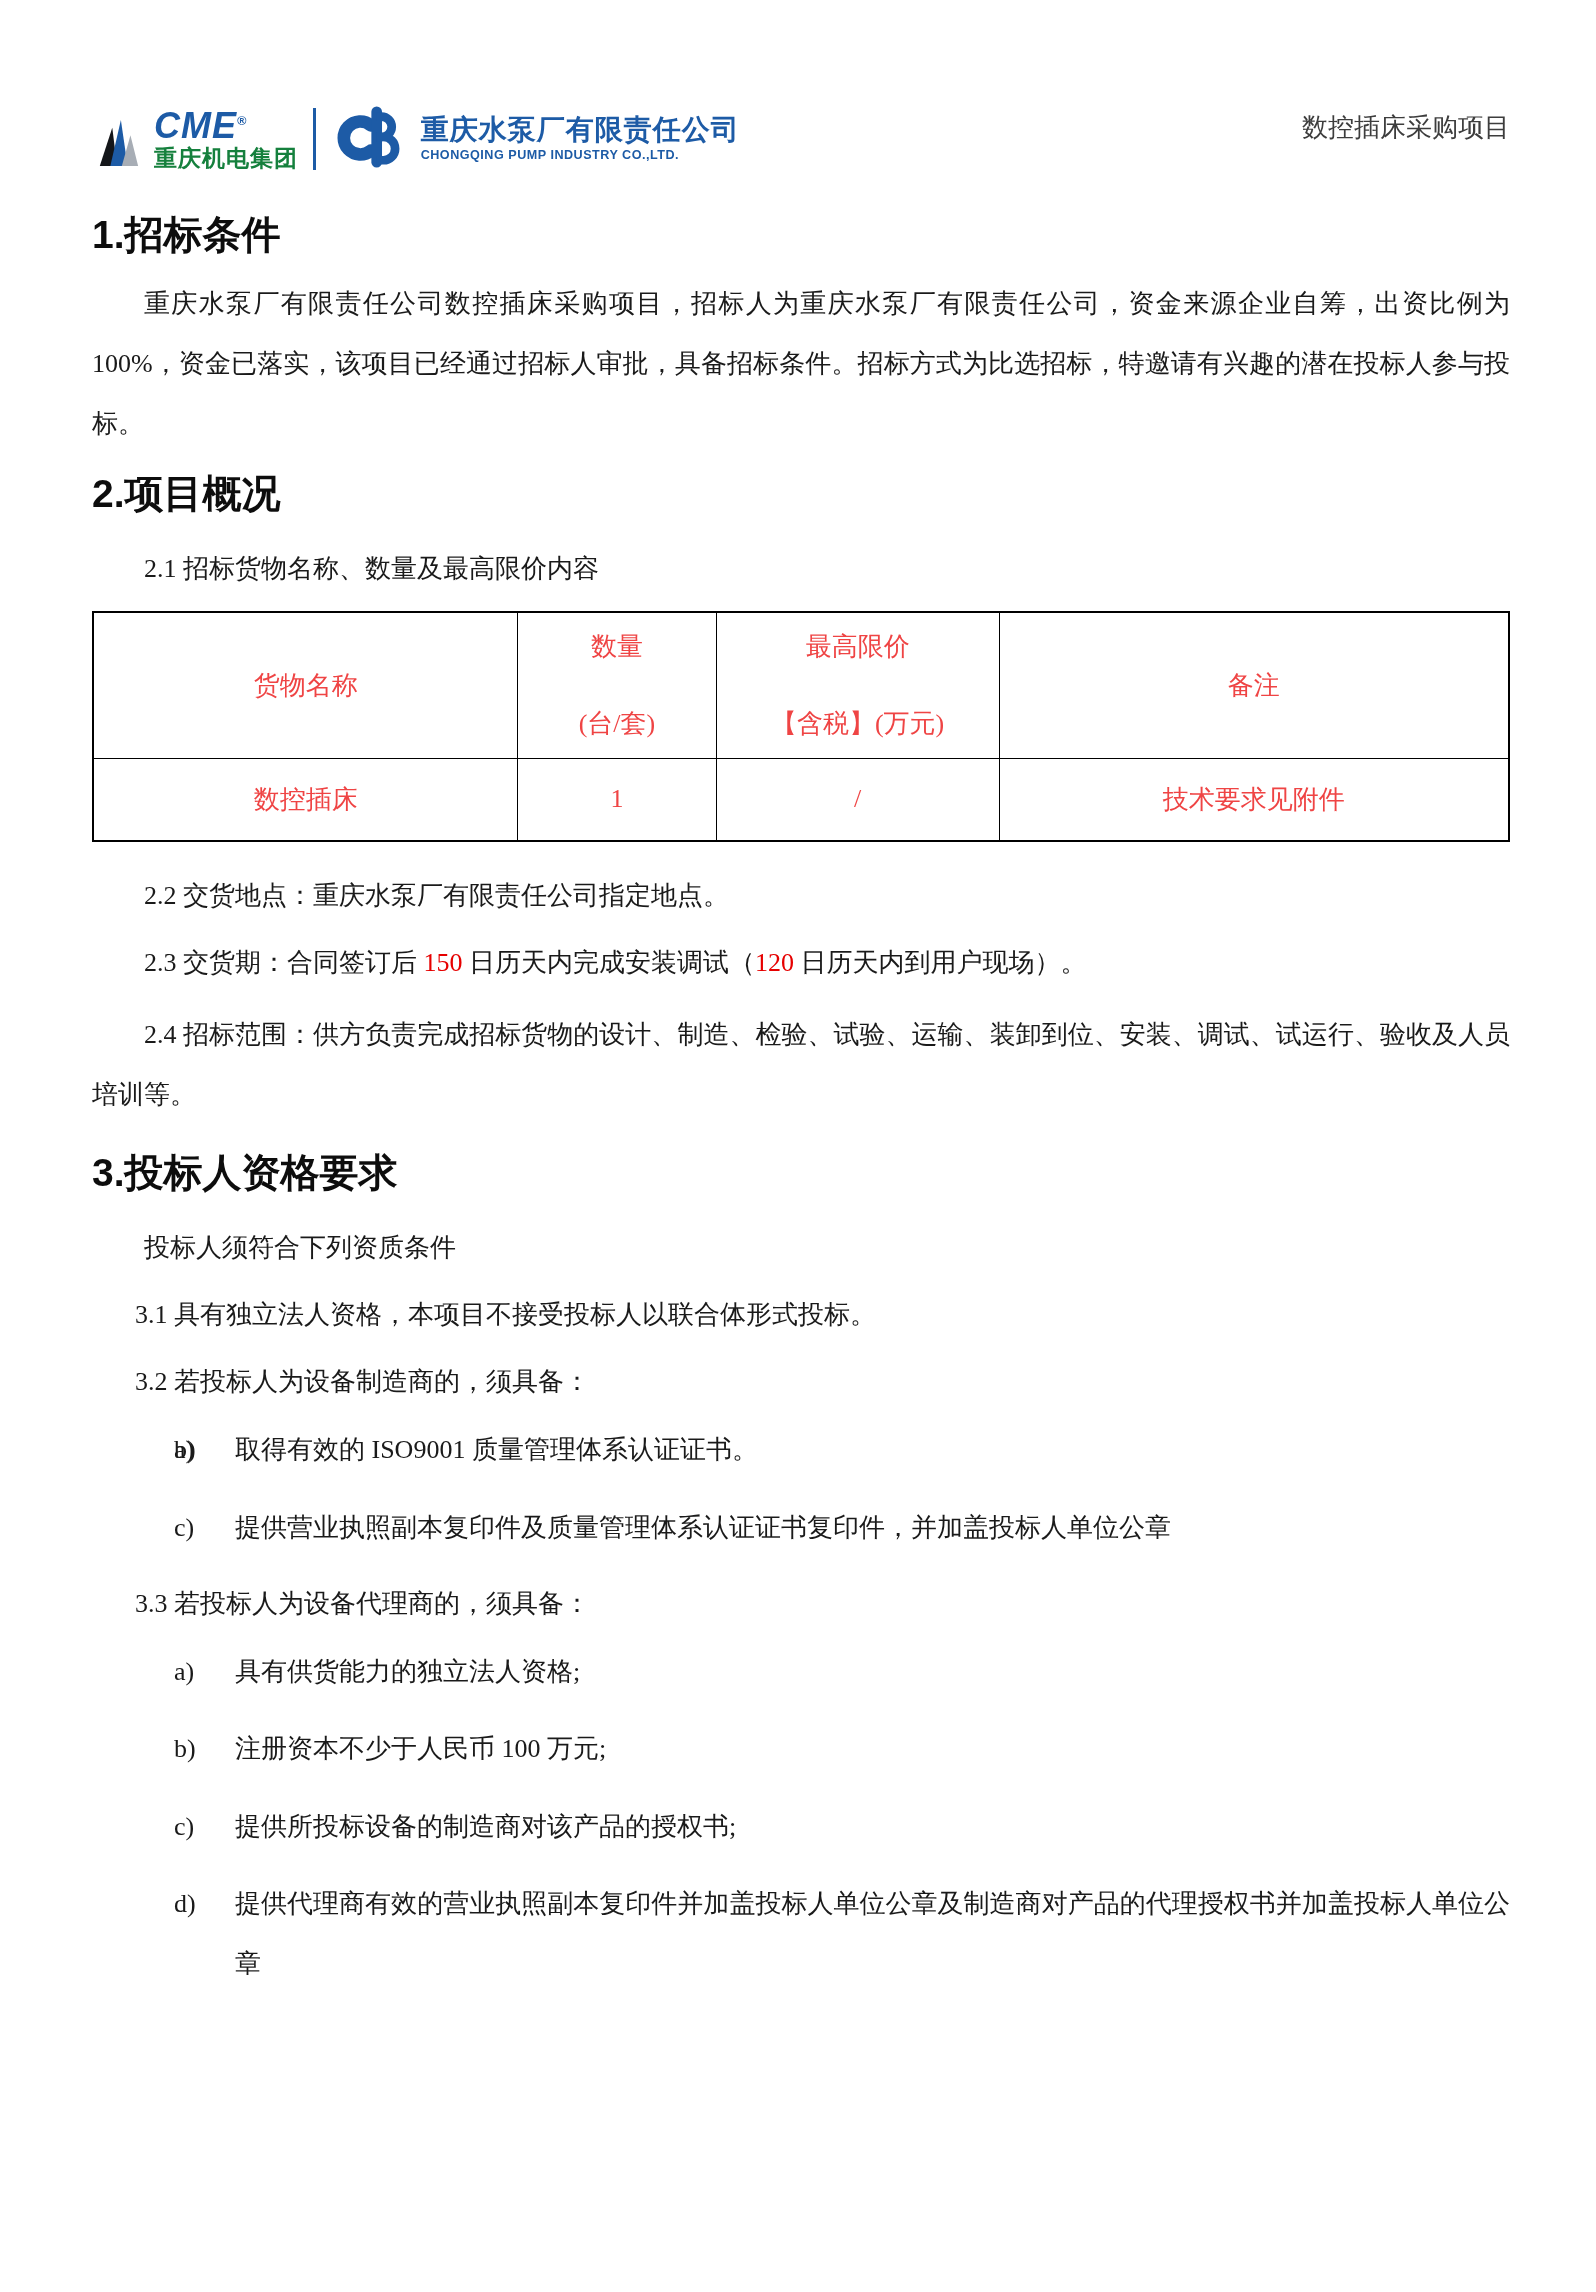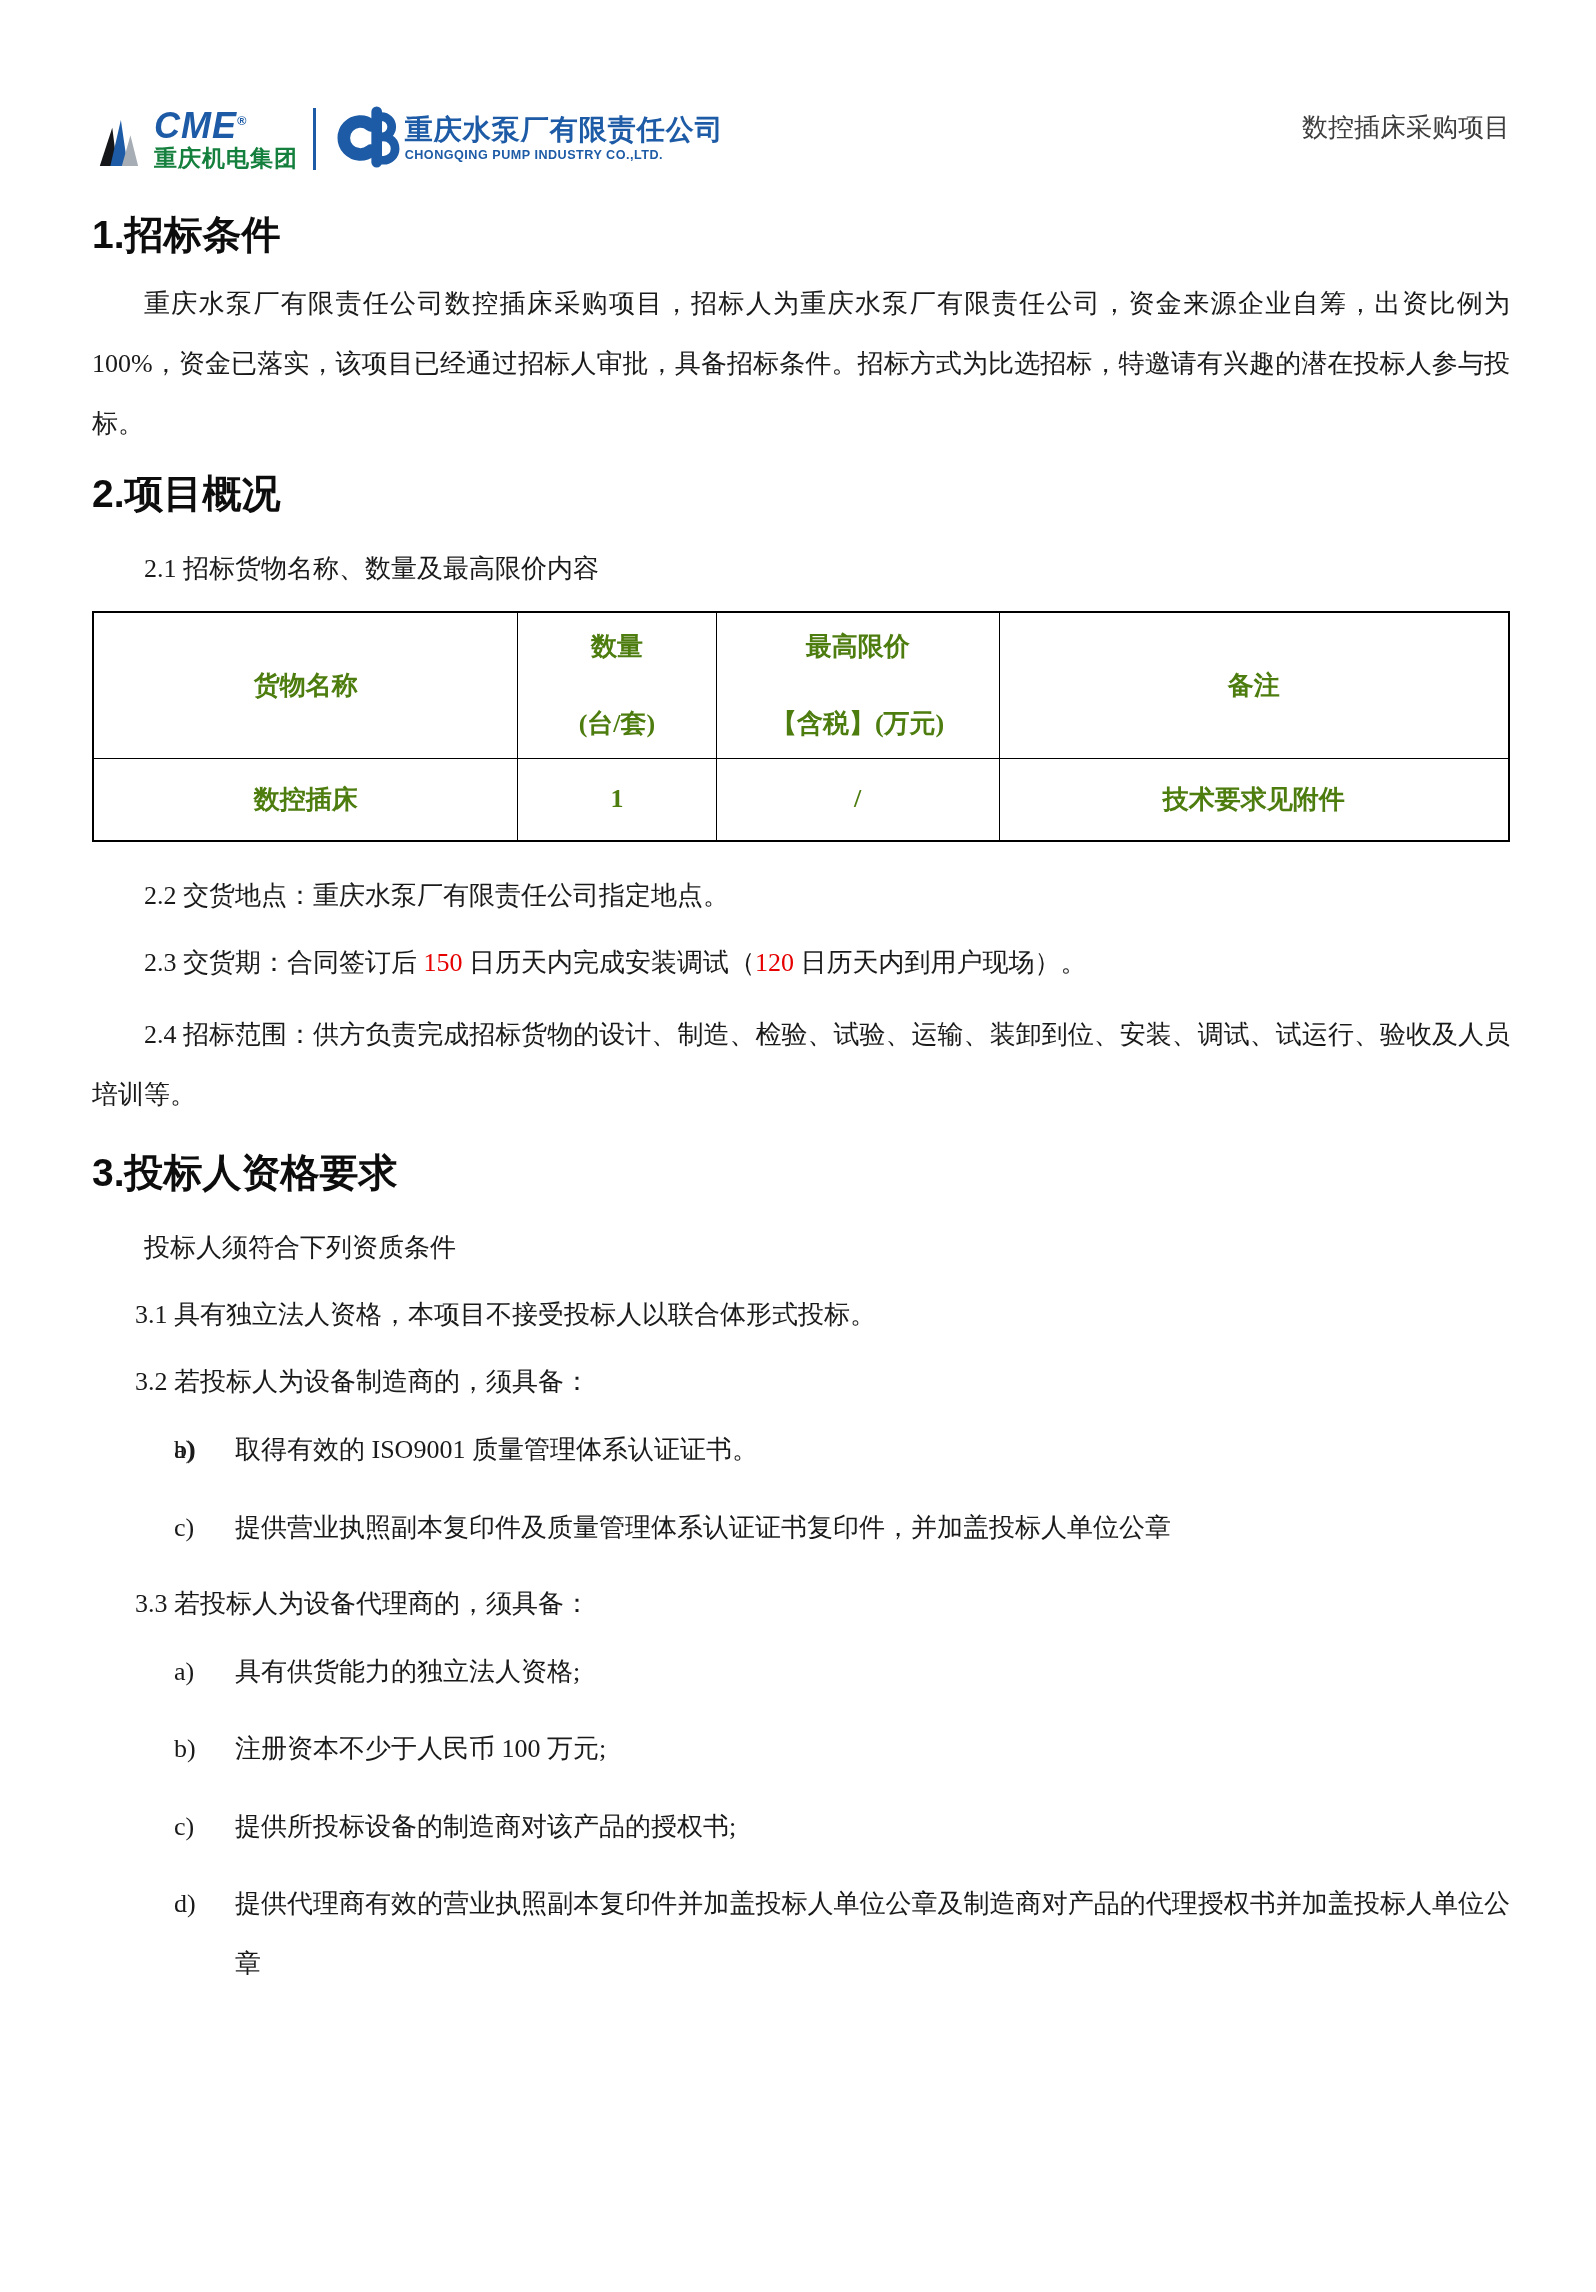--- a/index.html
+++ b/index.html
@@ -15,21 +15,21 @@
   }
   
   .header{display:flex;justify-content:space-between;align-items:flex-start;height:83px;}
   .logo-group{display:flex;align-items:center;gap:15.4px;}
   .logo-cme{display:flex;align-items:flex-end;gap:10px;}
   .cme-text{display:flex;flex-direction:column;align-items:flex-start;line-height:1;}
   .cme-acronym{font-family:"Liberation Sans","DejaVu Sans",sans-serif;font-style:italic;font-weight:900;font-size:36px;color:#1d5ba6;letter-spacing:1px;}
   .cme-reg{font-size:12.6px;vertical-align:super;}
   .cme-name{font-family:"Liberation Sans","DejaVu Sans",sans-serif;font-weight:900;font-size:23px;color:#15803d;margin-top:2.9px;letter-spacing:1px;}
   .logo-divider{width:2.9px;height:62px;background:#1d5ba6;}
-  .logo-pump{display:flex;align-items:center;gap:3px;}
+  .logo-pump{display:flex;align-items:center;gap:19px;}
   .pump-text{display:flex;flex-direction:column;line-height:1;}
   .pump-name{font-family:"Liberation Sans","DejaVu Sans",sans-serif;font-weight:900;font-size:28px;color:#1d5ba6;letter-spacing:1px;}
   .pump-name-en{font-family:"Liberation Sans","DejaVu Sans",sans-serif;font-weight:700;font-size:12.6px;color:#1d5ba6;margin-top:4.8px;letter-spacing:0.5px;}
   .project-label{font-family:"Liberation Sans","DejaVu Sans",sans-serif;font-size:26px;color:#3d3d3d;margin-top:3.9px;}
   
   .h-big{
     font-family:"Liberation Sans","DejaVu Sans",sans-serif;
     font-weight:900;font-size:39px;line-height:50px;color:#0d0d0d;
     margin:21px 0 0 0;
   }
@@ -39,21 +39,21 @@
   }
   .line-item{font-size:26px;line-height:42px;text-indent:2em;margin-top:25px;}
   .wrap-item{font-size:26px;line-height:60px;text-align:justify;text-indent:2em;margin-top:21px;}
   .red{color:#e60000;}
   
   .goods-table{
     width:100%;border-collapse:collapse;margin-top:21px;
     border:2.9px solid #000;
   }
   .goods-table th,.goods-table td{
-    border:1.9px solid #000;font-weight:bold;font-size:26px;color:#4d7c0f;
+    border:1.9px solid #000;font-weight:normal;font-size:26px;color:#ef4444;
     text-align:center;vertical-align:middle;padding:0;
   }
   .goods-table thead th{height:145px;}
   .goods-table tbody td{height:81px;}
   .hdr-two-line{display:flex;flex-direction:column;justify-content:space-between;height:112px;padding:13.5px 0;}
   .col-name{width:30%;}
   .col-qty{width:14%;}
   .col-price{width:20%;}
   .col-note{width:36%;}
   .cell-left{text-align:left;padding-left:17.4px;}

